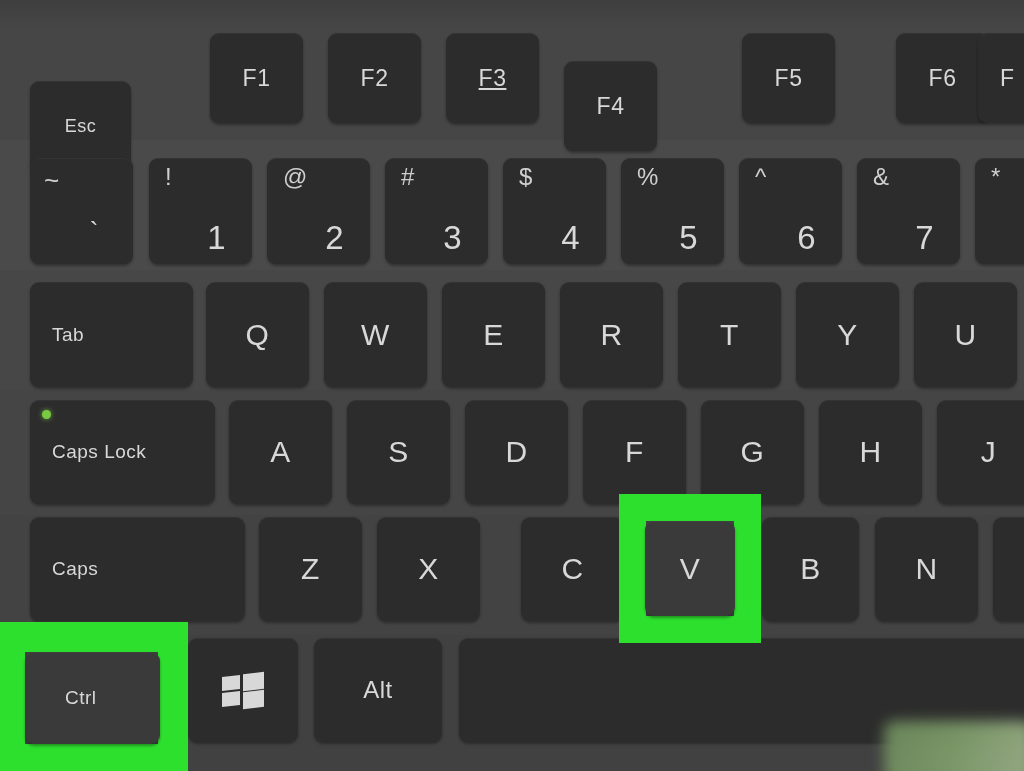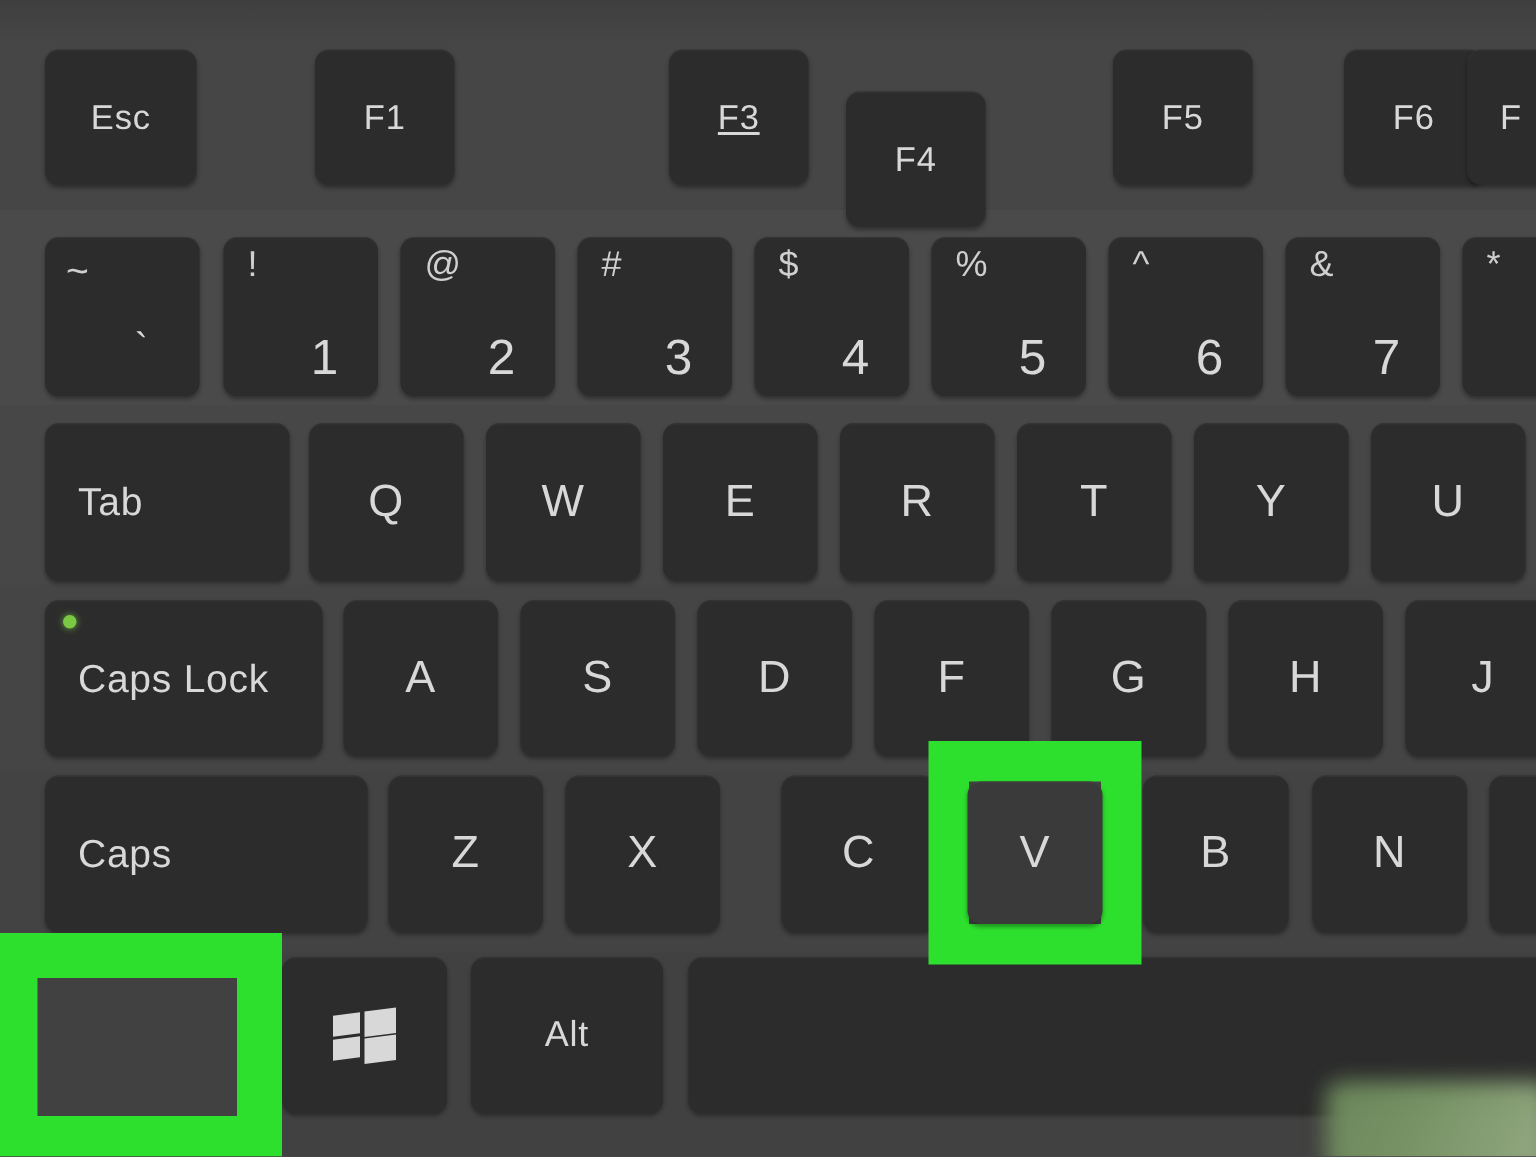--- a/index.html
+++ b/index.html
@@ -46,25 +46,26 @@
     font-weight: 400;
     letter-spacing: 0.5px;
     box-sizing: border-box;
     overflow: hidden;
   }
   .key.alpha { font-size: 30px; }
   .key.fn { font-size: 23px; }
   .key.mod {
     justify-content: flex-start;
     padding-left: 22px;
-    font-size: 26px;
+    font-size: 19px;
   }
   .key.esc {
     justify-content: center;
-    font-size: 23px;
+    font-size: 18px;
+    margin-top: 48px;
   }
 
   
   .key.dual {
     display: block;
     position: absolute;
   }
   .key.dual .up {
     position: absolute;
     top: 7px;
@@ -160,20 +161,21 @@
   <div class="deck-band band-3"></div>
   <div class="deck-band band-4"></div>
   <div class="deck-band band-5"></div>
   <div class="deck-band band-6"></div>
   <div class="deck-shadow-top"></div>
 
   <div class="key esc" style="left:30px;  top:33px;  width:101px; height:90px;">Esc</div>
 
   <div class="key fn" style="left:210px; top:33px;  width:93px;  height:90px;">F1</div>
 
+  <div class="key fn" style="left:328px; top:33px;  width:93px;  height:90px;">F2</div>
 
   <div class="key fn" style="left:446px; top:33px;  width:93px;  height:90px;text-decoration:underline;">F3</div>
 
   <div class="key fn" style="left:564px; top:33px;  width:93px;  height:90px;margin-top:28px;">F4</div>
 
   <div class="key fn" style="left:742px; top:33px;  width:93px;  height:90px;">F5</div>
 
   <div class="key fn" style="left:860px; top:33px;  width:93px;  height:90px;margin-left:36px;">F6</div>
 
   <div class="key fn" style="left:978px; top:33px;  width:93px;  height:90px; justify-content:flex-start; padding-left:22px;">F</div>
@@ -271,20 +273,21 @@
   <div class="key alpha hl" style="left:645px; top:521px; width:90px; height:95px;">V</div>
 
   <div class="key alpha" style="left:762px; top:517px; width:97px; height:104px;">B</div>
 
   <div class="key alpha" style="left:875px; top:517px; width:103px; height:104px;">N</div>
 
   <div class="key alpha" style="left:993px; top:517px; width:103px; height:104px;"></div>
 
   <div class="ring ctrl" style="left:-5px; top:622px; width:193px; height:152px;"></div>
 
+  <div class="key mod hl" style="left:25px; top:652px; width:135px; height:92px; padding-left:40px;">Ctrl</div>
 
   <div class="key" style="left:188px; top:638px; width:110px; height:104px;">
     <span class="winlogo">
       <i class="p1"></i>
         <i class="p2"></i>
         <i class="p3"></i>
         <i class="p4"></i>
     </span>
   </div>
 

